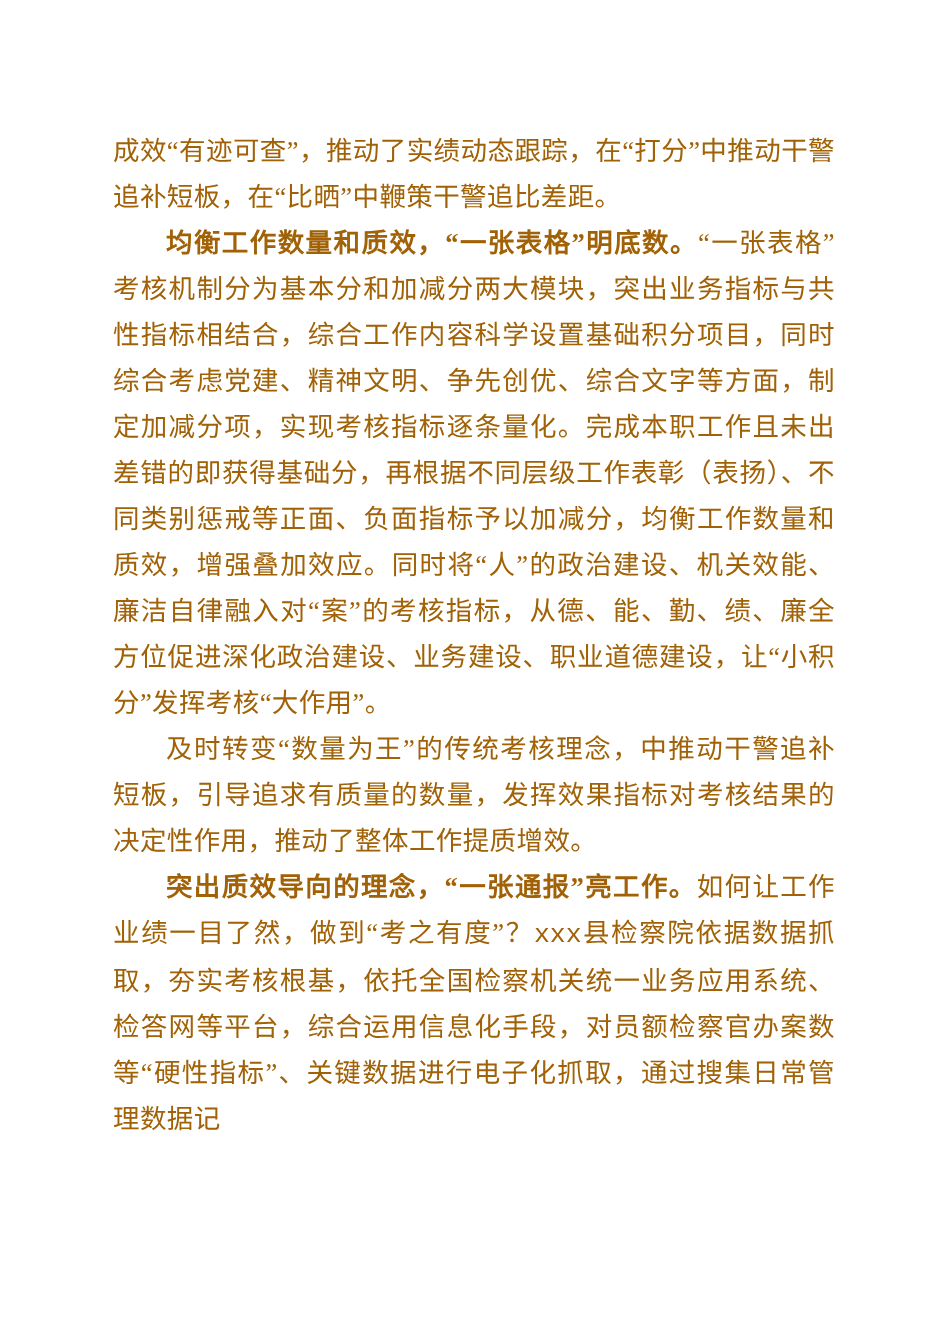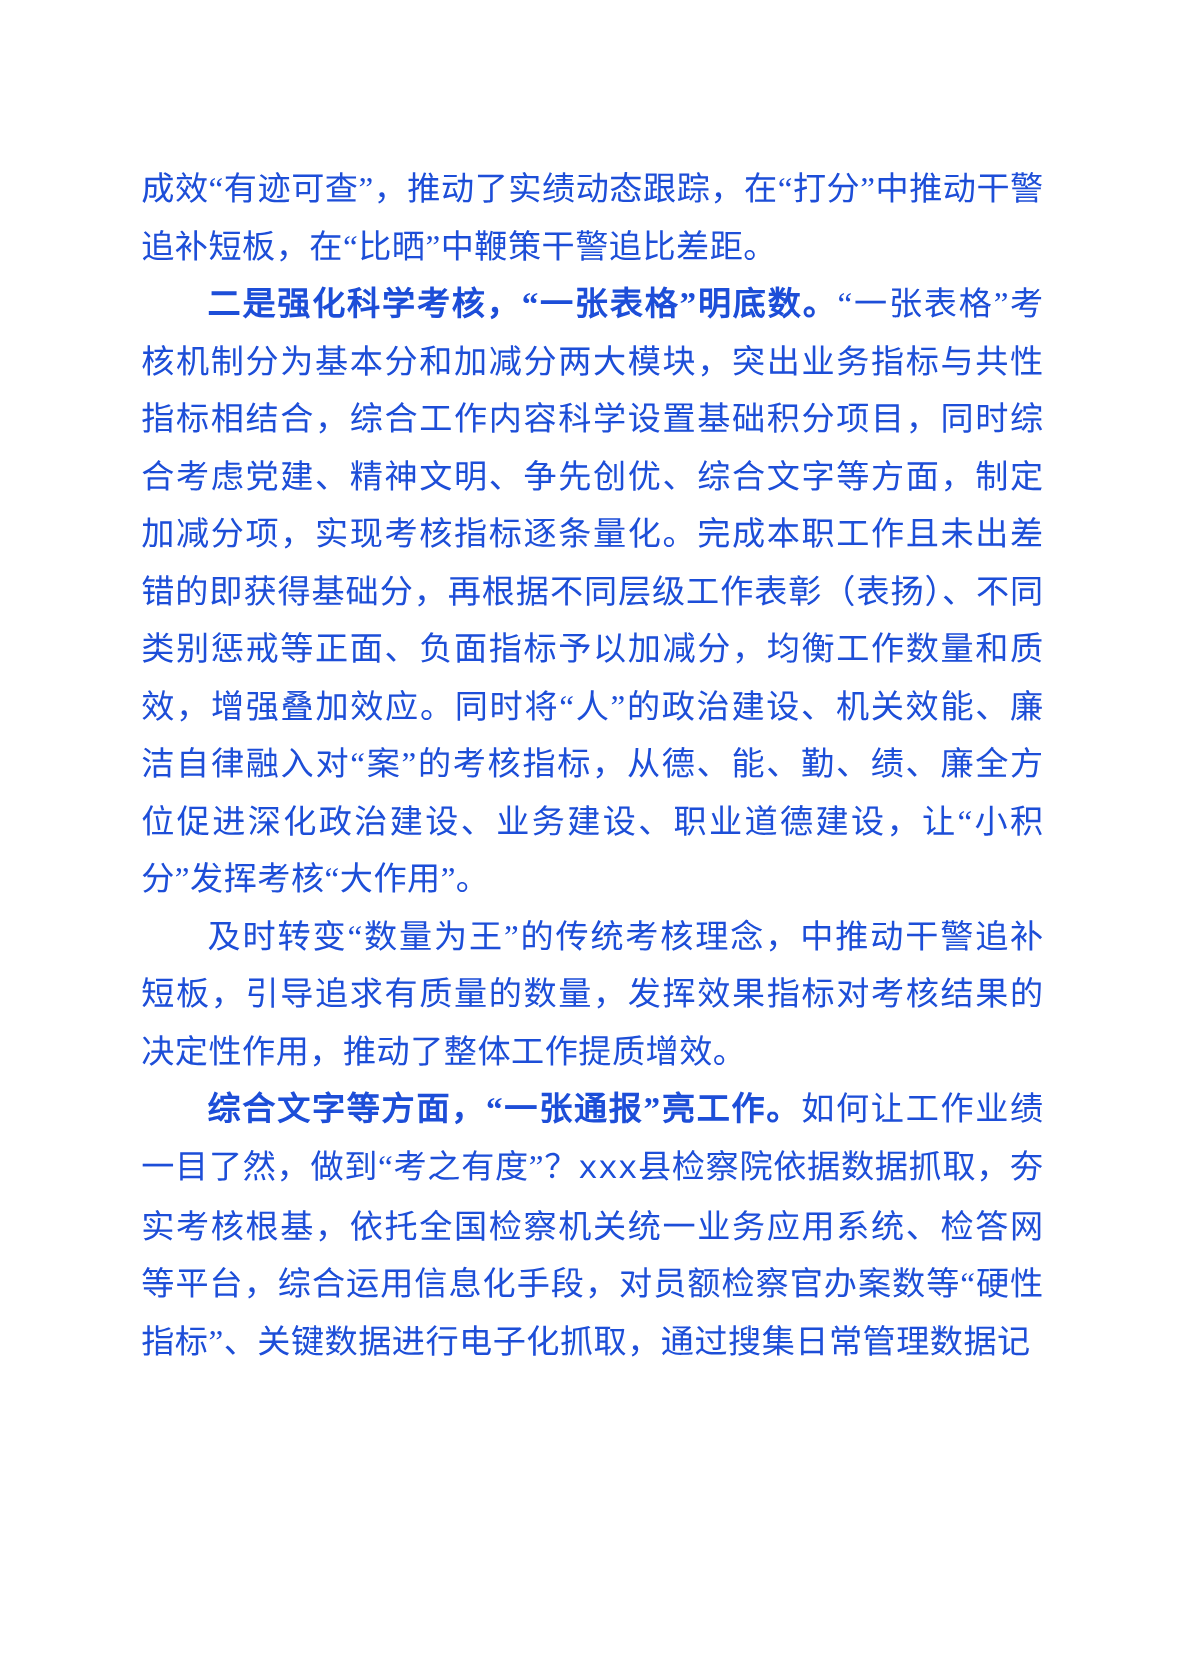--- a/index.html
+++ b/index.html
@@ -81,31 +81,31 @@
 
   
   .latin {
     font-family: Liberation Mono, monospace;
     letter-spacing: 0;
   }
 </style>
 </head>
 <body>
 
-<div id="page" style="background: rgb(255, 255, 255); color: #1d4ed8;">
+<div id="page" style="background: rgb(255, 255, 255); color: #a16207;">
 
   <div id="doc-body">
 
     <p class="para noindent">成效“有迹可查”，推动了实绩动态跟踪，在“打分”中推动干警追补短板，在“比晒”中鞭策干警追比差距。</p>
 
     <p class="para indent">
-      <span class="lead">二是强化科学考核，“一张表格”明底数。</span><span>“一张表格”考核机制分为基本分和加减分两大模块，突出业务指标与共性指标相结合，综合工作内容科学设置基础积分项目，同时综合考虑党建、精神文明、争先创优、综合文字等方面，制定加减分项，实现考核指标逐条量化。完成本职工作且未出差错的即获得基础分，再根据不同层级工作表彰（表扬）、不同类别惩戒等正面、负面指标予以加减分，均衡工作数量和质效，增强叠加效应。同时将“人”的政治建设、机关效能、廉洁自律融入对“案”的考核指标，从德、能、勤、绩、廉全方位促进深化政治建设、业务建设、职业道德建设，让“小积分”发挥考核“大作用”。</span>
+      <span class="lead">均衡工作数量和质效，“一张表格”明底数。</span><span>“一张表格”考核机制分为基本分和加减分两大模块，突出业务指标与共性指标相结合，综合工作内容科学设置基础积分项目，同时综合考虑党建、精神文明、争先创优、综合文字等方面，制定加减分项，实现考核指标逐条量化。完成本职工作且未出差错的即获得基础分，再根据不同层级工作表彰（表扬）、不同类别惩戒等正面、负面指标予以加减分，均衡工作数量和质效，增强叠加效应。同时将“人”的政治建设、机关效能、廉洁自律融入对“案”的考核指标，从德、能、勤、绩、廉全方位促进深化政治建设、业务建设、职业道德建设，让“小积分”发挥考核“大作用”。</span>
     </p>
 
 
     <p class="para indent">及时转变“数量为王”的传统考核理念，中推动干警追补短板，引导追求有质量的数量，发挥效果指标对考核结果的决定性作用，推动了整体工作提质增效。</p>
 
     <p class="para indent">
-      <span class="lead">综合文字等方面，“一张通报”亮工作。</span><span>如何让工作业绩一目了然，做到“考之有度”？</span><span class="latin">xxx</span><span>县检察院依据数据抓取，夯实考核根基，依托全国检察机关统一业务应用系统、检答网等平台，综合运用信息化手段，对员额检察官办案数等“硬性指标”、关键数据进行电子化抓取，通过搜集日常管理数据记</span>
+      <span class="lead">突出质效导向的理念，“一张通报”亮工作。</span><span>如何让工作业绩一目了然，做到“考之有度”？</span><span class="latin">xxx</span><span>县检察院依据数据抓取，夯实考核根基，依托全国检察机关统一业务应用系统、检答网等平台，综合运用信息化手段，对员额检察官办案数等“硬性指标”、关键数据进行电子化抓取，通过搜集日常管理数据记</span>
     </p>
 
   </div>
 </div>
 
 </body></html>

